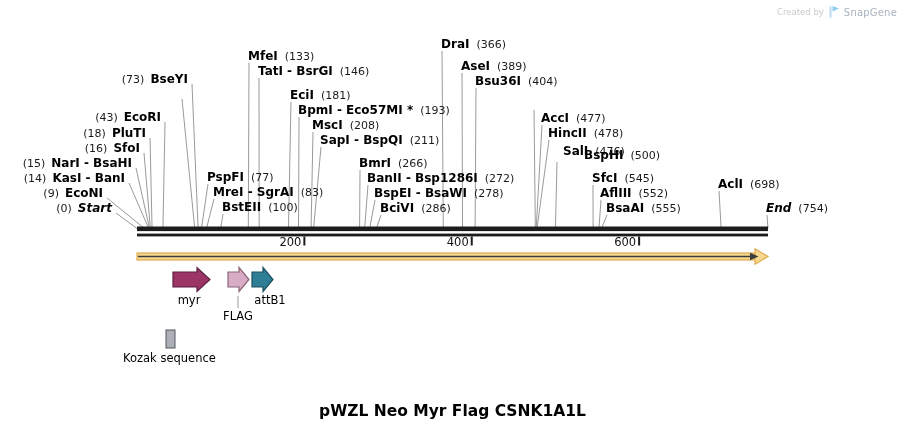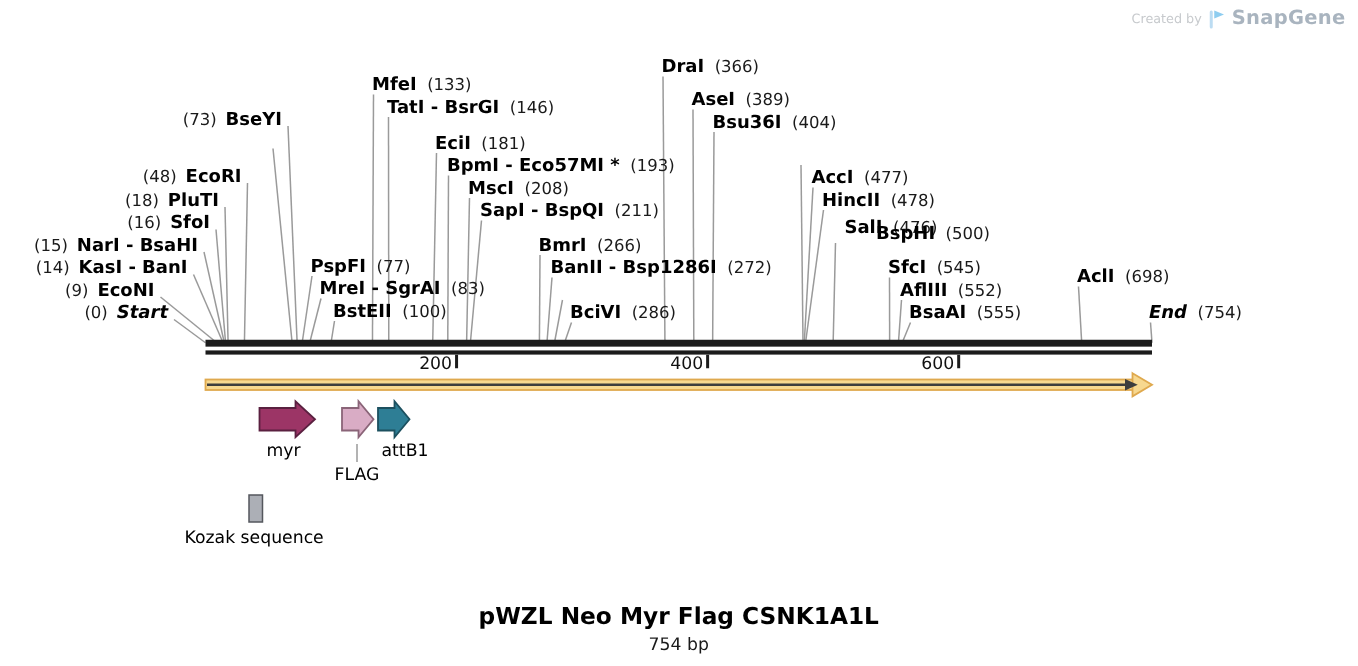--- a/index.html
+++ b/index.html
@@ -29,21 +29,21 @@
   }
   #title-block{
     position:absolute;left:0;top:402px;width:905px;text-align:center;z-index:2;
   }
   #map-title{font-size:15.5px;font-weight:bold;color:#000;line-height:18px;}
   #map-subtitle{font-size:11.5px;color:#1a1a1a;line-height:14px;margin-top:2px;}
   #watermark{
     position:absolute;top:5px;right:8px;display:flex;align-items:center;gap:4px;z-index:2;
   }
   #watermark .created-by{font-size:8.5px;color:#c7cacd;}
-  #watermark .brand{font-size:13px;font-weight:700;color:#a9b4bf;letter-spacing:0.2px;}
+  #watermark .brand{font-size:10px;font-weight:400;color:#a9b4bf;letter-spacing:0.2px;}
 </style>
 </head>
 <body>
 
 <svg id="map-svg" width="905" height="444" viewBox="0 0 905 444">
     <line x1="192" y1="84" x2="198.09151193633951" y2="228.5" stroke="#9a9a9a" stroke-width="1"></line>
     <line x1="182" y1="99" x2="194.74403183023873" y2="228.5" stroke="#9a9a9a" stroke-width="1"></line>
     <line x1="165" y1="122" x2="162.94297082228115" y2="228.5" stroke="#9a9a9a" stroke-width="1"></line>
     <line x1="150" y1="138" x2="152.06366047745357" y2="228.5" stroke="#9a9a9a" stroke-width="1"></line>
     <line x1="144" y1="153" x2="150.3899204244032" y2="228.5" stroke="#9a9a9a" stroke-width="1"></line>
@@ -94,38 +94,39 @@
 
 <div id="labels">
     <div class="ruler-num" style="right: 603.626px; top: 237px;">200</div>
     <div class="ruler-num" style="right: 436.252px; top: 237px;">400</div>
     <div class="ruler-num" style="right: 268.878px; top: 237px;">600</div>
     <div class="feature-label" style="left: 189px; top: 294px;">myr</div>
     <div class="feature-label" style="left: 238px; top: 310px;">FLAG</div>
     <div class="feature-label" style="left: 270px; top: 294px;">attB1</div>
     <div class="annot-label" style="left: 123px; top: 352px;">Kozak sequence</div>
     <div class="site" style="right: 717px; top: 73px;"><span class="ps pre">(73)</span><span class="nm">BseYI</span></div>
-    <div class="site" style="right: 744px; top: 111px;"><span class="ps pre">(48)</span><span class="nm">EcoRI</span></div>
+    <div class="site" style="right: 744px; top: 111px;"><span class="ps pre">(43)</span><span class="nm">EcoRI</span></div>
     <div class="site" style="right: 759px; top: 127px;"><span class="ps pre">(18)</span><span class="nm">PluTI</span></div>
     <div class="site" style="right: 765px; top: 142px; text-align: right;"><span class="ps pre">(16)</span><span class="nm">SfoI</span></div>
     <div class="site" style="right: 773px; top: 157px;"><span class="ps pre">(15)</span><span class="nm">NarI - BsaHI</span></div>
     <div class="site" style="right: 780px; top: 172px;"><span class="ps pre">(14)</span><span class="nm">KasI - BanI</span></div>
     <div class="site" style="right: 802px; top: 187px;"><span class="ps pre">(9)</span><span class="nm">EcoNI</span></div>
     <div class="site it" style="right: 793px; top: 202px;"><span class="ps pre">(0)</span><span class="nm">Start</span></div>
     <div class="site" style="left: 248px; top: 50px;"><span class="nm">MfeI</span><span class="ps post">(133)</span></div>
     <div class="site" style="left: 258px; top: 65px;"><span class="nm">TatI - BsrGI</span><span class="ps post">(146)</span></div>
     <div class="site" style="left: 290px; top: 89px;"><span class="nm">EciI</span><span class="ps post">(181)</span></div>
     <div class="site" style="left: 298px; top: 104px;"><span class="nm">BpmI - Eco57MI *</span><span class="ps post">(193)</span></div>
     <div class="site" style="left: 312px; top: 119px;"><span class="nm">MscI</span><span class="ps post">(208)</span></div>
     <div class="site" style="left: 320px; top: 134px;"><span class="nm">SapI - BspQI</span><span class="ps post">(211)</span></div>
     <div class="site" style="left: 207px; top: 171px;"><span class="nm">PspFI</span><span class="ps post">(77)</span></div>
     <div class="site" style="left: 213px; top: 186px;"><span class="nm">MreI - SgrAI</span><span class="ps post">(83)</span></div>
     <div class="site" style="left: 222px; top: 201px;"><span class="nm">BstEII</span><span class="ps post">(100)</span></div>
     <div class="site" style="left: 359px; top: 157px;"><span class="nm">BmrI</span><span class="ps post">(266)</span></div>
     <div class="site" style="left: 367px; top: 172px;"><span class="nm">BanII - Bsp1286I</span><span class="ps post">(272)</span></div>
+    <div class="site" style="left: 374px; top: 187px;"><span class="nm">BspEI - BsaWI</span><span class="ps post">(278)</span></div>
     <div class="site" style="left: 380px; top: 202px;"><span class="nm">BciVI</span><span class="ps post">(286)</span></div>
     <div class="site" style="left: 441px; top: 38px;"><span class="nm">DraI</span><span class="ps post">(366)</span></div>
     <div class="site" style="left: 461px; top: 60px;"><span class="nm">AseI</span><span class="ps post">(389)</span></div>
     <div class="site" style="left: 475px; top: 75px;"><span class="nm">Bsu36I</span><span class="ps post">(404)</span></div>
     <div class="site" style="left: 563px; top: 97px; margin-top: 48px;"><span class="nm">SalI</span><span class="ps post">(476)</span></div>
     <div class="site" style="left: 541px; top: 112px;"><span class="nm">AccI</span><span class="ps post">(477)</span></div>
     <div class="site" style="left: 548px; top: 127px;"><span class="nm">HincII</span><span class="ps post">(478)</span></div>
     <div class="site" style="left: 556px; top: 149px; margin-left: 28px;"><span class="nm">BspHI</span><span class="ps post">(500)</span></div>
     <div class="site" style="left: 592px; top: 172px;"><span class="nm">SfcI</span><span class="ps post">(545)</span></div>
     <div class="site" style="left: 600px; top: 187px;"><span class="nm">AflIII</span><span class="ps post">(552)</span></div>
@@ -138,14 +139,13 @@
   <span class="created-by">Created by</span>
   <svg width="12" height="14" viewBox="0 0 12 14">
     <rect x="1.5" y="1" width="2" height="12" rx="1" fill="#bcdcf2"></rect>
     <path d="M4.5,1 L11,3.6 L4.5,6.4 Z" fill="#8ecdf0"></path>
   </svg>
   <span class="brand">SnapGene</span>
 </div>
 
 <div id="title-block">
   <div id="map-title">pWZL Neo Myr Flag CSNK1A1L</div>
-  <div id="map-subtitle">754 bp</div>
 </div>
 
 </body></html>

